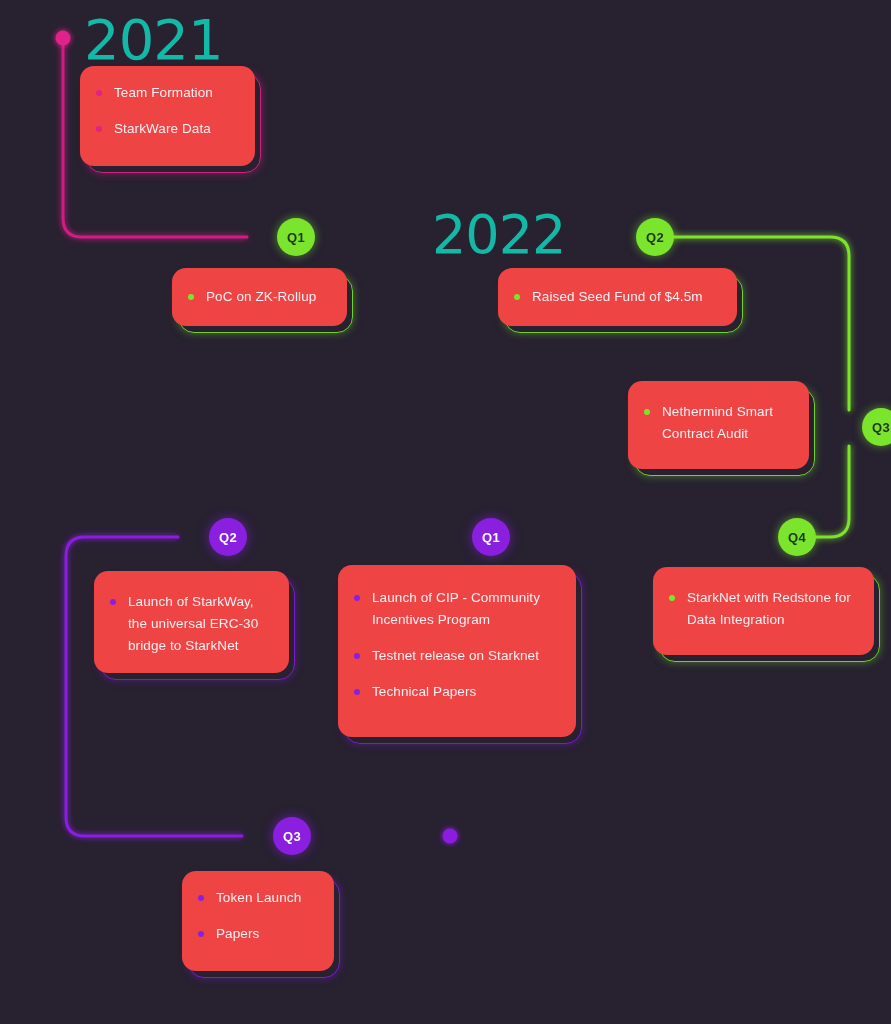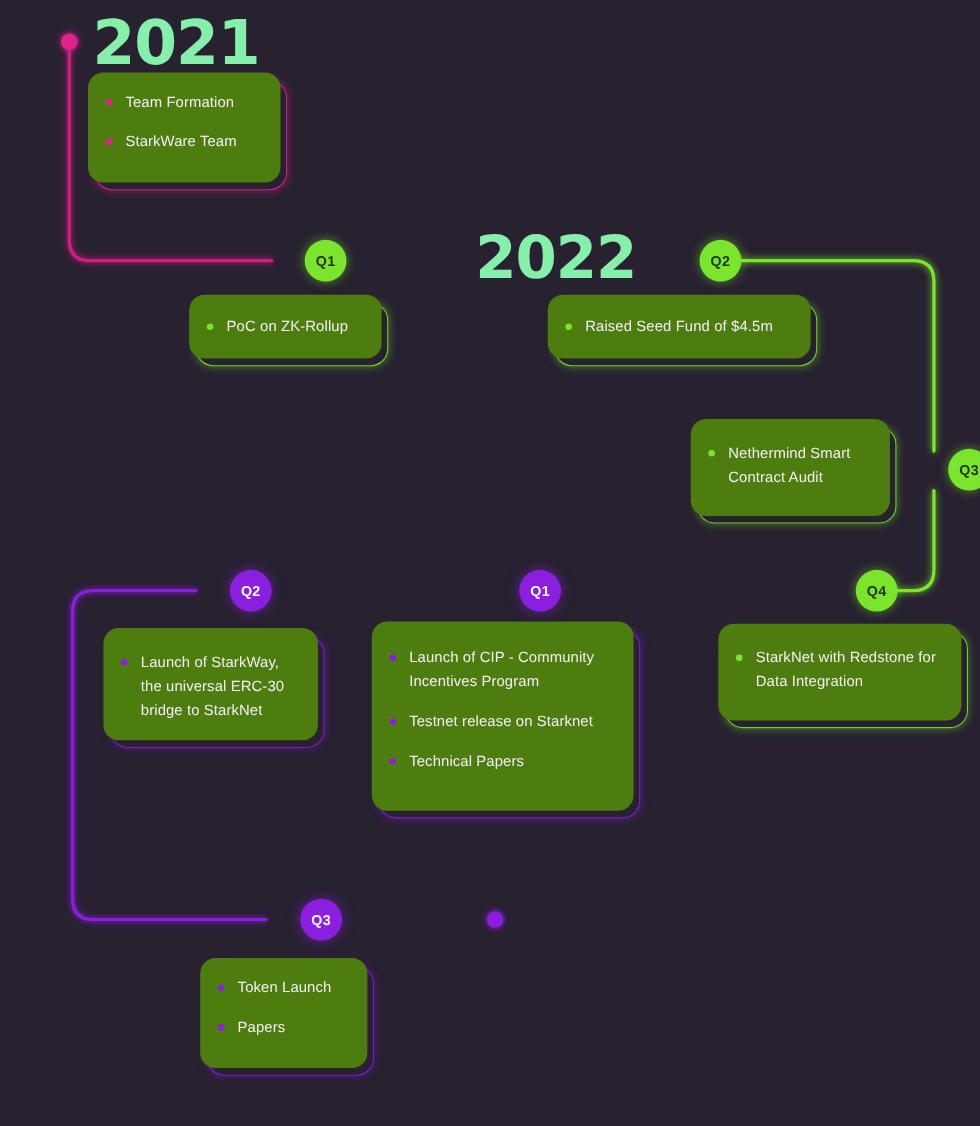--- a/index.html
+++ b/index.html
@@ -12,23 +12,23 @@
     position:relative;
   }
   #stage{position:absolute;left:0;top:0;width:891px;height:1024px;}
 
   
   #lines{position:absolute;left:0;top:0;width:891px;height:1024px;pointer-events:none;}
 
   
   .year{
     position:absolute;
-    color:#86efac;
+    color:#14b8a6;
     font-size:54px;
-    font-weight:700;
+    font-weight:400;
     letter-spacing:-1px;
     line-height:1;
     white-space:nowrap;
     font-family:"DejaVu Sans","Liberation Sans",sans-serif;
   }
   .year.y2021{left:84px;top:12px;font-size:56px;}
   .year.y2022{left:432px;top:208px;text-align:right;}
   .year.y2023{left:532px;top:508px;}
 
   
@@ -40,21 +40,21 @@
     font-size:13px;font-weight:bold;
     letter-spacing:.3px;
     margin-left:32px;
   }
   .qnode.green{background:#7ae52c;color:#22361a;box-shadow:0 0 10px rgba(122,229,44,.55);}
   .qnode.purple{background:#8b1fe0;color:#ffffff;box-shadow:0 0 12px rgba(139,31,224,.6);}
 
   
   .card{
     position:absolute;
-    background:#4d7c0f;
+    background:#ef4444;
     border-radius:14px;
     box-sizing:border-box;
     padding:16px 20px 16px 16px;
   }
   .card .bullets{list-style:none;margin:0;padding:0;}
   .card .bullets li{
     position:relative;
     padding-left:18px;
     color:#f2f0f5;
     font-size:13.5px;
@@ -155,21 +155,21 @@
     <circle cx="450" cy="836" r="7.5" fill="#8b1fe0" filter="url(#glowPurple)"></circle>
   </svg>
 
   <div class="year y2021">2021</div>
   <div class="year y2022">2022</div>
 
   <div class="edge pink" style="left:86px;top:73px;width:175px;height:100px;"></div>
   <div class="card pink" style="left:80px;top:66px;width:175px;height:100px;">
     <ul class="bullets">
       <li>Team Formation</li>
-      <li>StarkWare Team</li>
+      <li>StarkWare Data</li>
     </ul>
   </div>
 
   <div class="edge green" style="left:178px;top:275px;width:175px;height:58px;"></div>
   <div class="card green" style="left:172px;top:268px;width:175px;height:58px;padding-top:18px;">
     <ul class="bullets">
       <li>PoC on ZK-Rollup</li>
     </ul>
   </div>
 

